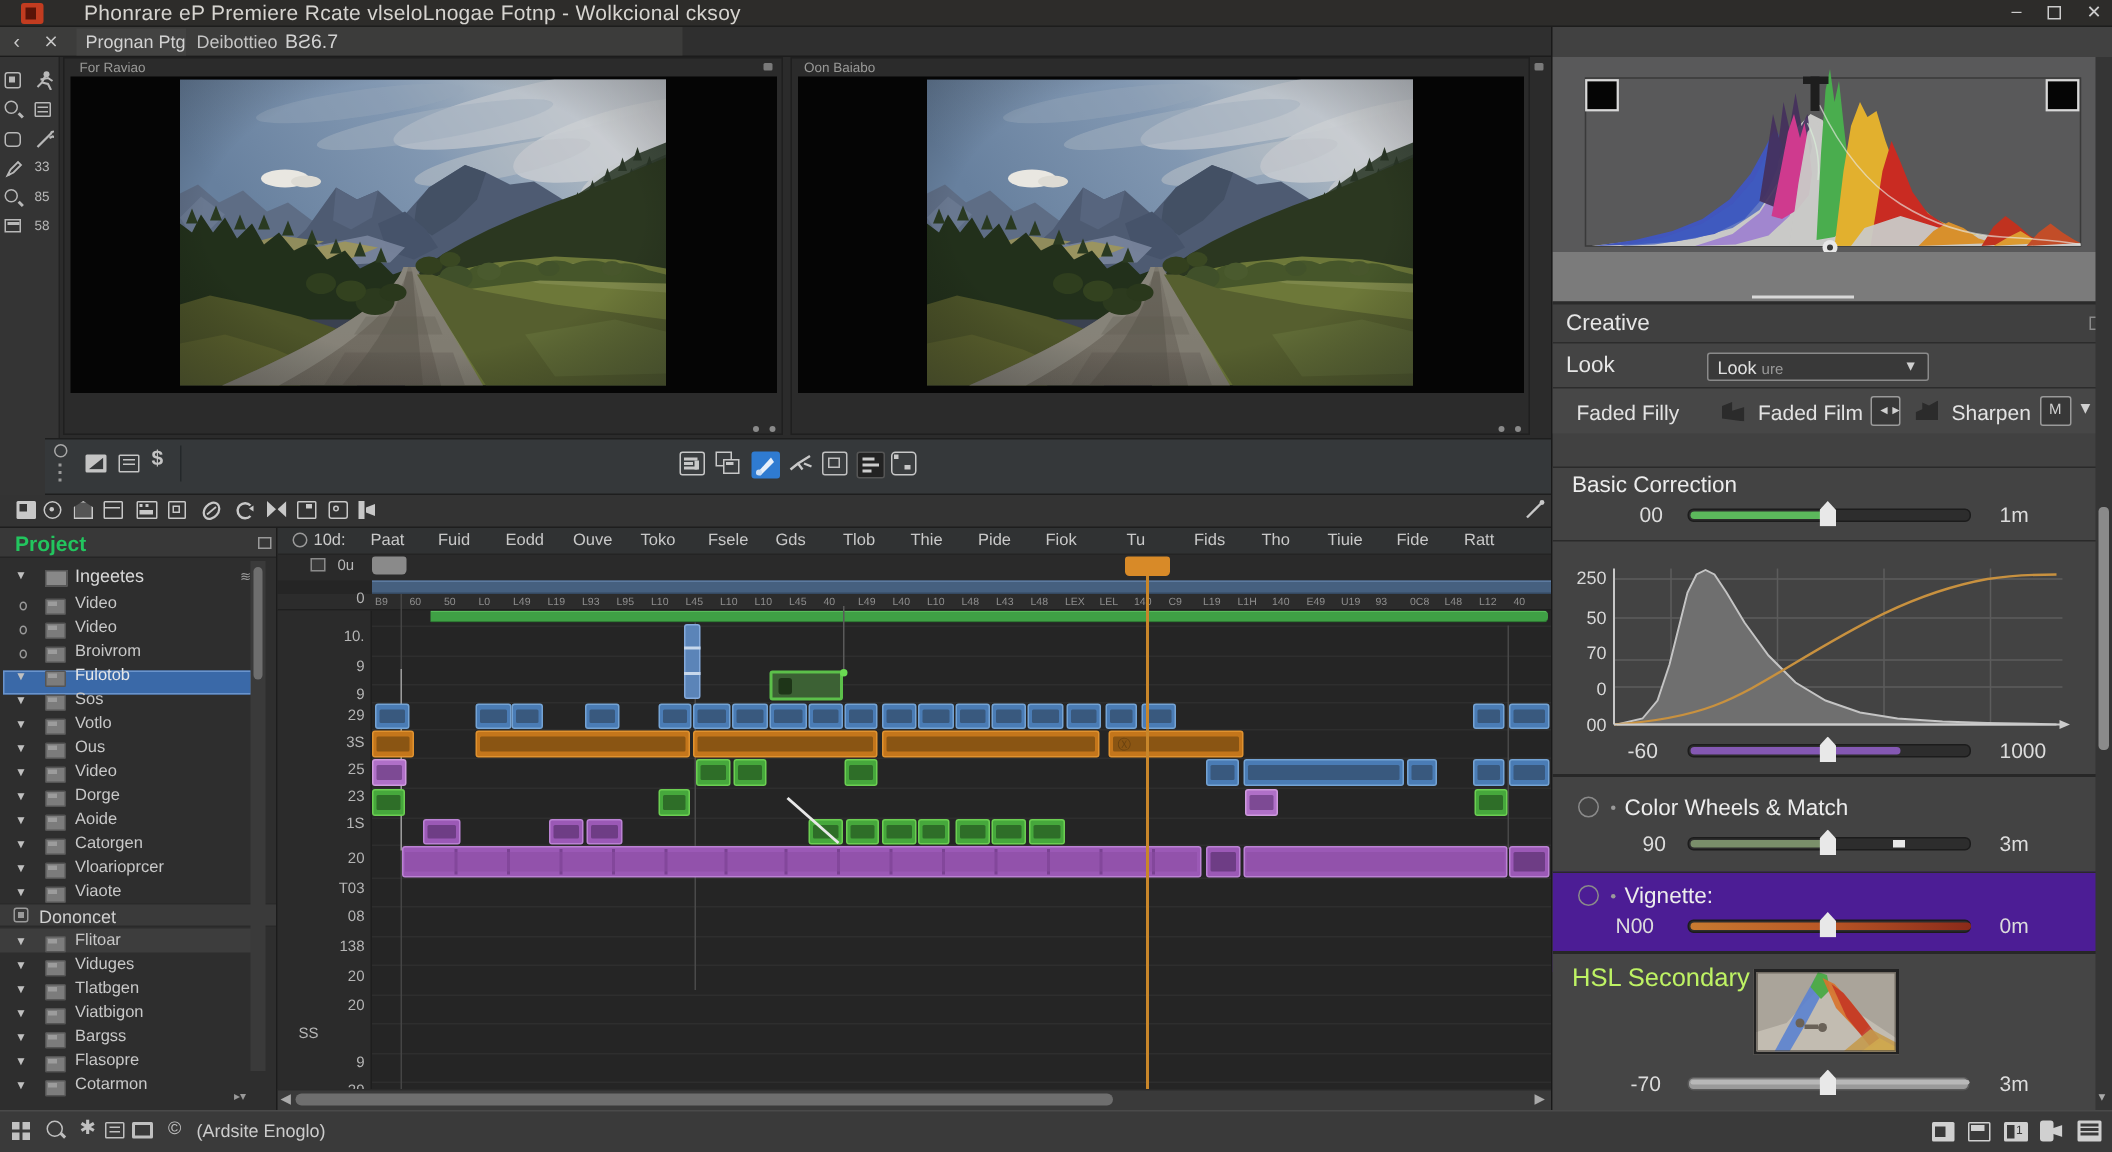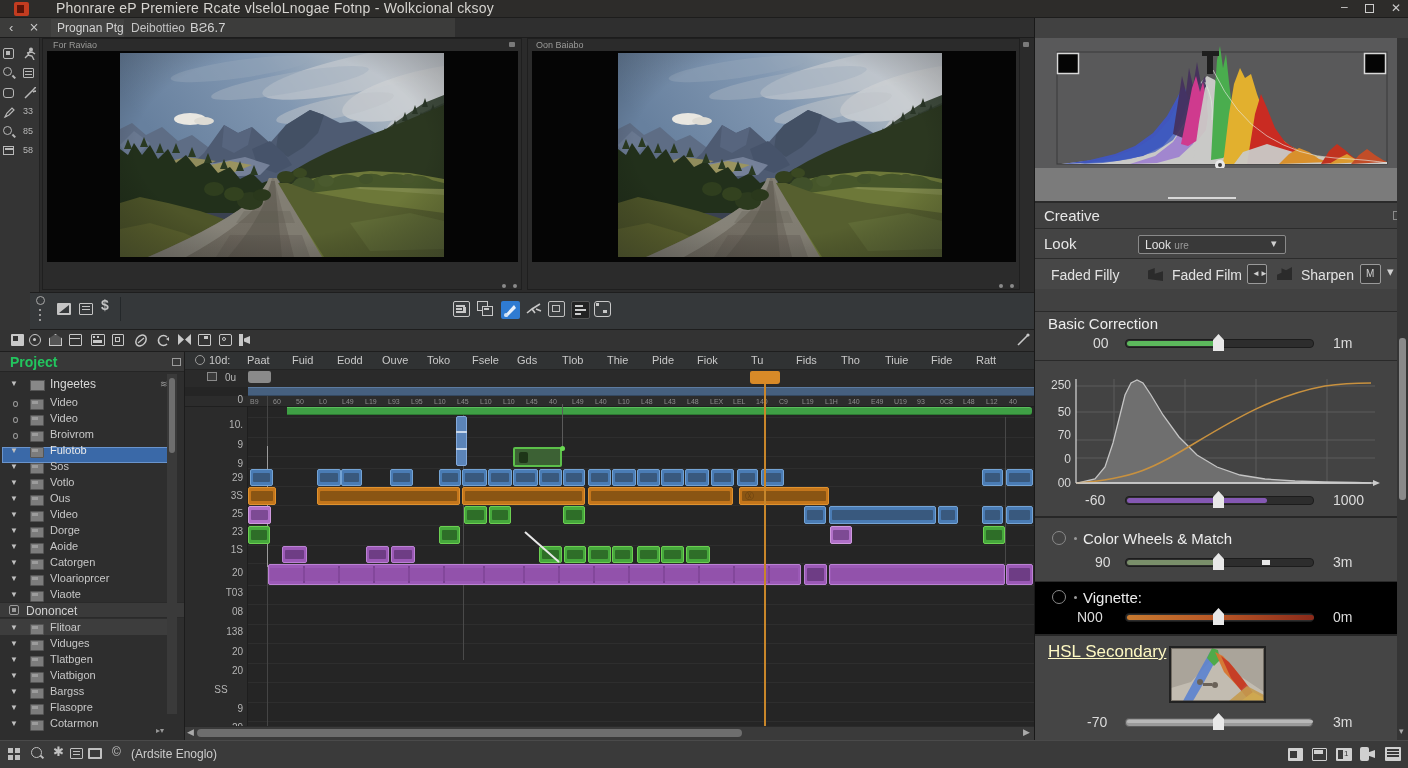--- a/index.html
+++ b/index.html
@@ -473,21 +473,21 @@
   <div class="txt" style="left:14px;top:138px;width:44px;text-align:right;font-size:10px;color:#b5b5b5;">3S</div>
   <div class="txt" style="left:14px;top:156px;width:44px;text-align:right;font-size:10px;color:#b5b5b5;">25</div>
   <div class="txt" style="left:14px;top:174px;width:44px;text-align:right;font-size:10px;color:#b5b5b5;">23</div>
   <div class="txt" style="left:14px;top:192px;width:44px;text-align:right;font-size:10px;color:#b5b5b5;">1S</div>
   <div class="txt" style="left:14px;top:215px;width:44px;text-align:right;font-size:10px;color:#b5b5b5;">20</div>
   <div class="txt" style="left:14px;top:235px;width:44px;text-align:right;font-size:10px;color:#b5b5b5;">T03</div>
   <div class="txt" style="left:14px;top:254px;width:44px;text-align:right;font-size:10px;color:#b5b5b5;">08</div>
   <div class="txt" style="left:14px;top:274px;width:44px;text-align:right;font-size:10px;color:#b5b5b5;">138</div>
   <div class="txt" style="left:14px;top:294px;width:44px;text-align:right;font-size:10px;color:#b5b5b5;">20</div>
   <div class="txt" style="left:14px;top:313px;width:44px;text-align:right;font-size:10px;color:#b5b5b5;">20</div>
-  <div class="txt" style="left:14px;top:332px;width:44px;text-align:center;font-size:10px;color:#b5b5b5;">SS</div>
+  <div class="txt" style="left:14px;top:332px;width:44px;text-align:left;font-size:10px;color:#b5b5b5;">SS</div>
   <div class="txt" style="left:14px;top:351px;width:44px;text-align:right;font-size:10px;color:#b5b5b5;">9</div>
   <div class="txt" style="left:14px;top:370px;width:44px;text-align:right;font-size:10px;color:#b5b5b5;">29</div>
   <div class="abs" style="left:63px;top:65px;width:786px;height:1px;background:#2e2e2e;"></div>
   <div class="abs" style="left:63px;top:85px;width:786px;height:1px;background:#2e2e2e;"></div>
   <div class="abs" style="left:63px;top:104px;width:786px;height:1px;background:#2e2e2e;"></div>
   <div class="abs" style="left:63px;top:116px;width:786px;height:1px;background:#2e2e2e;"></div>
   <div class="abs" style="left:63px;top:134px;width:786px;height:1px;background:#2e2e2e;"></div>
   <div class="abs" style="left:63px;top:153px;width:786px;height:1px;background:#2e2e2e;"></div>
   <div class="abs" style="left:63px;top:173px;width:786px;height:1px;background:#2e2e2e;"></div>
   <div class="abs" style="left:63px;top:193px;width:786px;height:1px;background:#2e2e2e;"></div>
@@ -803,34 +803,34 @@
     <div class="txt" style="left:48px;top:12px;font-size:15px;color:#ececec;">Color Wheels &amp; Match</div>
     <div class="txt" style="left:60px;top:36px;font-size:14px;color:#dcdcdc;">90</div>
     <div class="abs" style="left:90px;top:40px;width:189px;height:9px;background:#2d2d2d;border:1px solid #1c1c1c;border-radius:4px;">
       <div class="abs" style="left:1px;top:1px;width:93px;height:5px;background:#7a8f6a;border-radius:3px;"></div>
       <div class="abs" style="left:136px;top:1px;width:8px;height:5px;background:#e8e8e8;"></div>
     </div>
     <div class="abs" style="left:178px;top:35px;width:11px;height:17px;background:#e8e8e8;clip-path:polygon(50% 0,100% 35%,100% 100%,0 100%,0 35%);"></div>
     <div class="txt" style="left:298px;top:36px;font-size:14px;color:#dcdcdc;">3m</div>
   </div>
 
-  <div class="abs" style="left:0;top:563px;width:374px;height:67px;background:#000000;border-top:1px solid #2a2a2a;">
+  <div class="abs" style="left:0;top:563px;width:374px;height:67px;background:#4c1d95;border-top:1px solid #2a2a2a;">
     <div class="abs" style="left:17px;top:8px;width:14px;height:14px;border:1.5px solid #8a8a8a;border-radius:50%;"></div>
     <div class="abs" style="left:39px;top:14px;width:3px;height:3px;border-radius:50%;background:#9a9a9a;"></div>
     <div class="txt" style="left:48px;top:7px;font-size:15px;color:#ececec;">Vignette:</div>
     <div class="txt" style="left:42px;top:27px;font-size:14px;color:#dcdcdc;">N00</div>
     <div class="abs" style="left:90px;top:31px;width:189px;height:9px;background:#2d2d2d;border:1px solid #1c1c1c;border-radius:4px;">
       <div class="abs" style="left:1px;top:1px;width:187px;height:5px;background:linear-gradient(90deg,#c87a30,#b85525,#8a2a1a);border-radius:3px;"></div>
     </div>
     <div class="abs" style="left:178px;top:26px;width:11px;height:17px;background:#e8e8e8;clip-path:polygon(50% 0,100% 35%,100% 100%,0 100%,0 35%);"></div>
     <div class="txt" style="left:298px;top:27px;font-size:14px;color:#dcdcdc;">0m</div>
   </div>
 
   <div class="abs" style="left:0;top:616px;width:374px;height:106px;background:#454545;border-top:2px solid #272727;">
-    <div class="txt" style="left:13px;top:6px;font-size:17px;color:#fef9c3;text-decoration:underline;">HSL Secondary</div>
+    <div class="txt" style="left:13px;top:6px;font-size:17px;color:#bef264;">HSL Secondary</div>
     <div class="abs" style="left:134px;top:10px;width:97px;height:57px;border:2px solid #222;background:#b8b2a8;">
       <svg width="93" height="53" viewBox="0 0 93 53">
         <rect width="93" height="53" fill="#aaa49a"></rect>
         <path d="M0,53 L0,40 L20,34 L44,8 L60,22 L93,44 L93,53 Z" fill="#c2bcb1"></path>
         <path d="M12,53 L30,20 L39,4 L46,10 L32,36 L22,53 Z" fill="#5b82d0" opacity="0.9"></path>
         <path d="M36,10 L41,0 L47,2 L49,12 L43,18 Z" fill="#4faa4a"></path>
         <path d="M44,4 L52,8 L63,20 L75,36 L70,42 L53,24 Z" fill="#d8742c" opacity="0.92"></path>
         <path d="M50,8 L58,14 L71,30 L83,46 L76,50 L60,30 Z" fill="#c43524" opacity="0.88"></path>
         <path d="M58,53 L76,38 L93,47 L93,53 Z" fill="#c49a4e" opacity="0.9"></path>
         <path d="M70,53 L82,44 L93,50 L93,53 Z" fill="#cfa850" opacity="0.9"></path>

